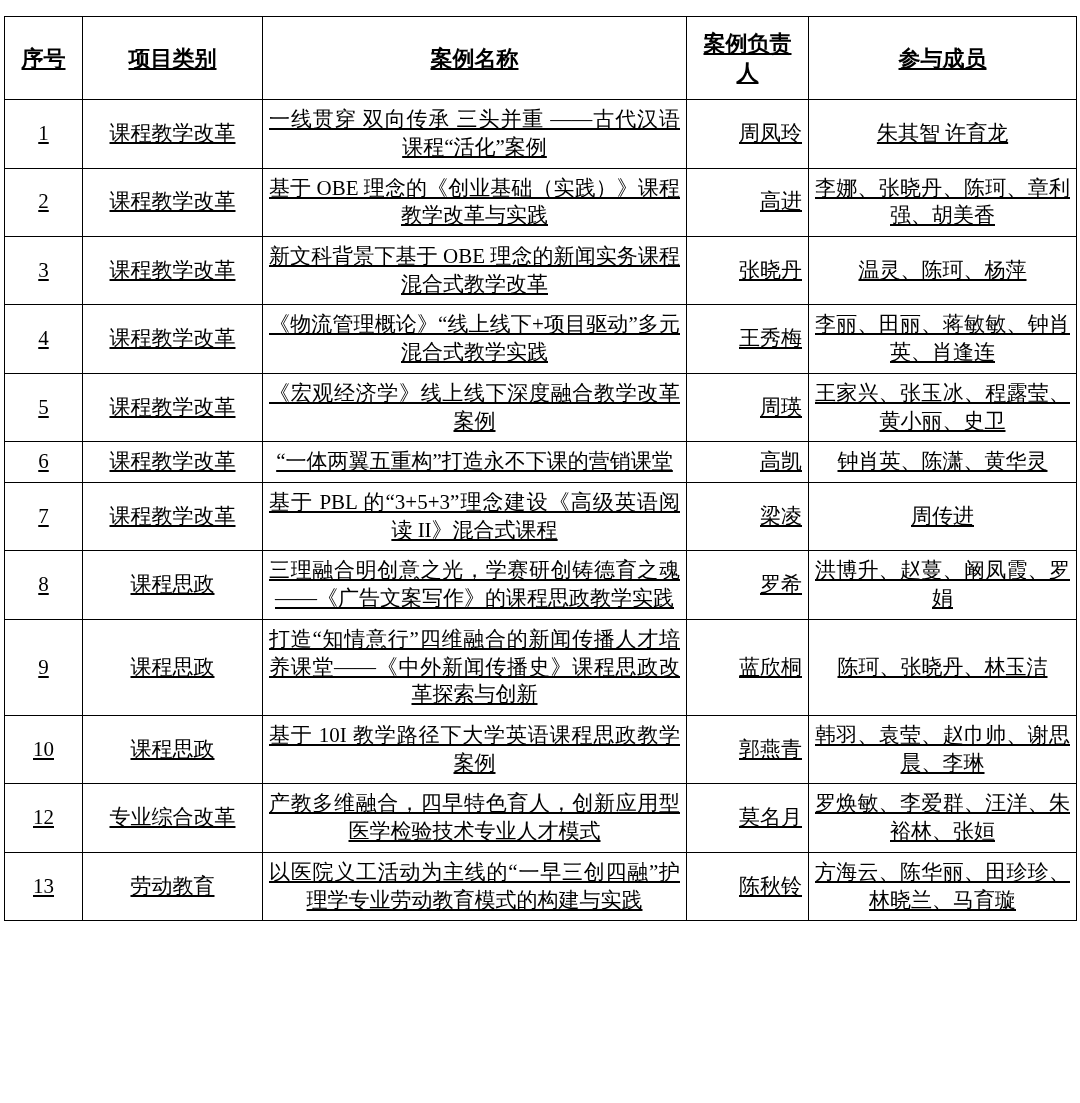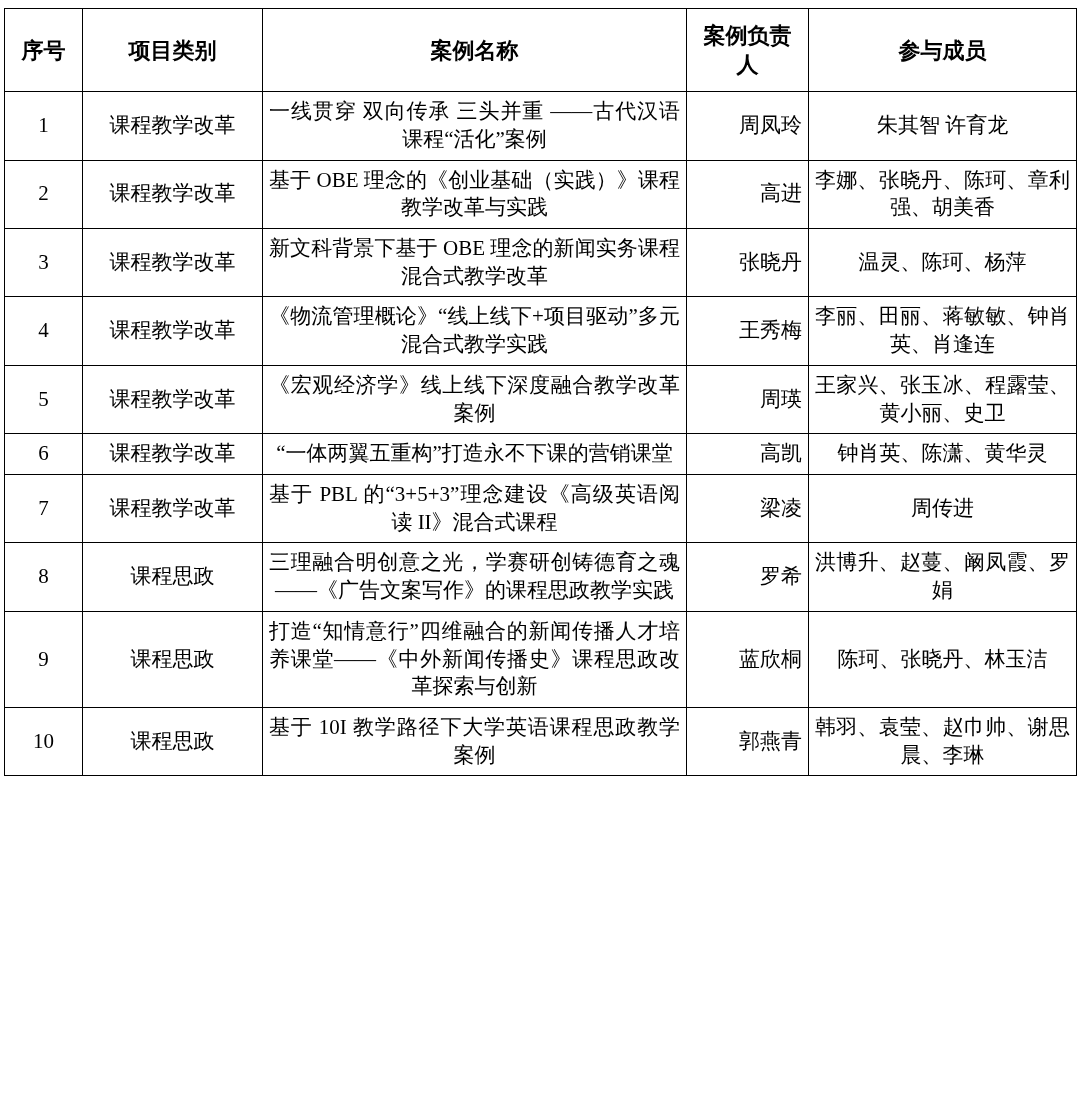--- a/index.html
+++ b/index.html
@@ -13,22 +13,23 @@
     color: #000000;
   }
   .page {
     width: 1080px;
     box-sizing: border-box;
     padding: 4px 4px 4px 4px;
   }
   table.case-table {
     border-collapse: collapse;
     width: 1072px;
-    margin: 4px auto;
+    margin: 12px auto;
     table-layout: fixed;
+    text-decoration: underline;
   }
   table.case-table th,
   table.case-table td {
     border: 1px solid #000000;
     vertical-align: middle;
     padding: 6px 6px;
     font-size: 21px;
     line-height: 1.32;
   }
   table.case-table th {
@@ -151,15 +152,29 @@
         <td class="lead">蓝欣桐</td>
         <td class="mem">陈珂、张晓丹、林玉洁</td>
       </tr>
       <tr>
         <td class="no">10</td>
         <td class="cat">课程思政</td>
         <td class="title">基于 10I 教学路径下大学英语课程思政教学案例</td>
         <td class="lead">郭燕青</td>
         <td class="mem">韩羽、袁莹、赵巾帅、谢思晨、李琳</td>
       </tr>
+      <tr>
+        <td class="no">12</td>
+        <td class="cat">专业综合改革</td>
+        <td class="title">产教多维融合，四早特色育人，创新应用型医学检验技术专业人才模式</td>
+        <td class="lead">莫名月</td>
+        <td class="mem">罗焕敏、李爱群、汪洋、朱裕林、张姮</td>
+      </tr>
+      <tr>
+        <td class="no">13</td>
+        <td class="cat">劳动教育</td>
+        <td class="title">以医院义工活动为主线的“一早三创四融”护理学专业劳动教育模式的构建与实践</td>
+        <td class="lead">陈秋铃</td>
+        <td class="mem">方海云、陈华丽、田珍珍、林晓兰、马育璇</td>
+      </tr>
     </tbody>
   </table>
 </div>
 
 </body></html>

